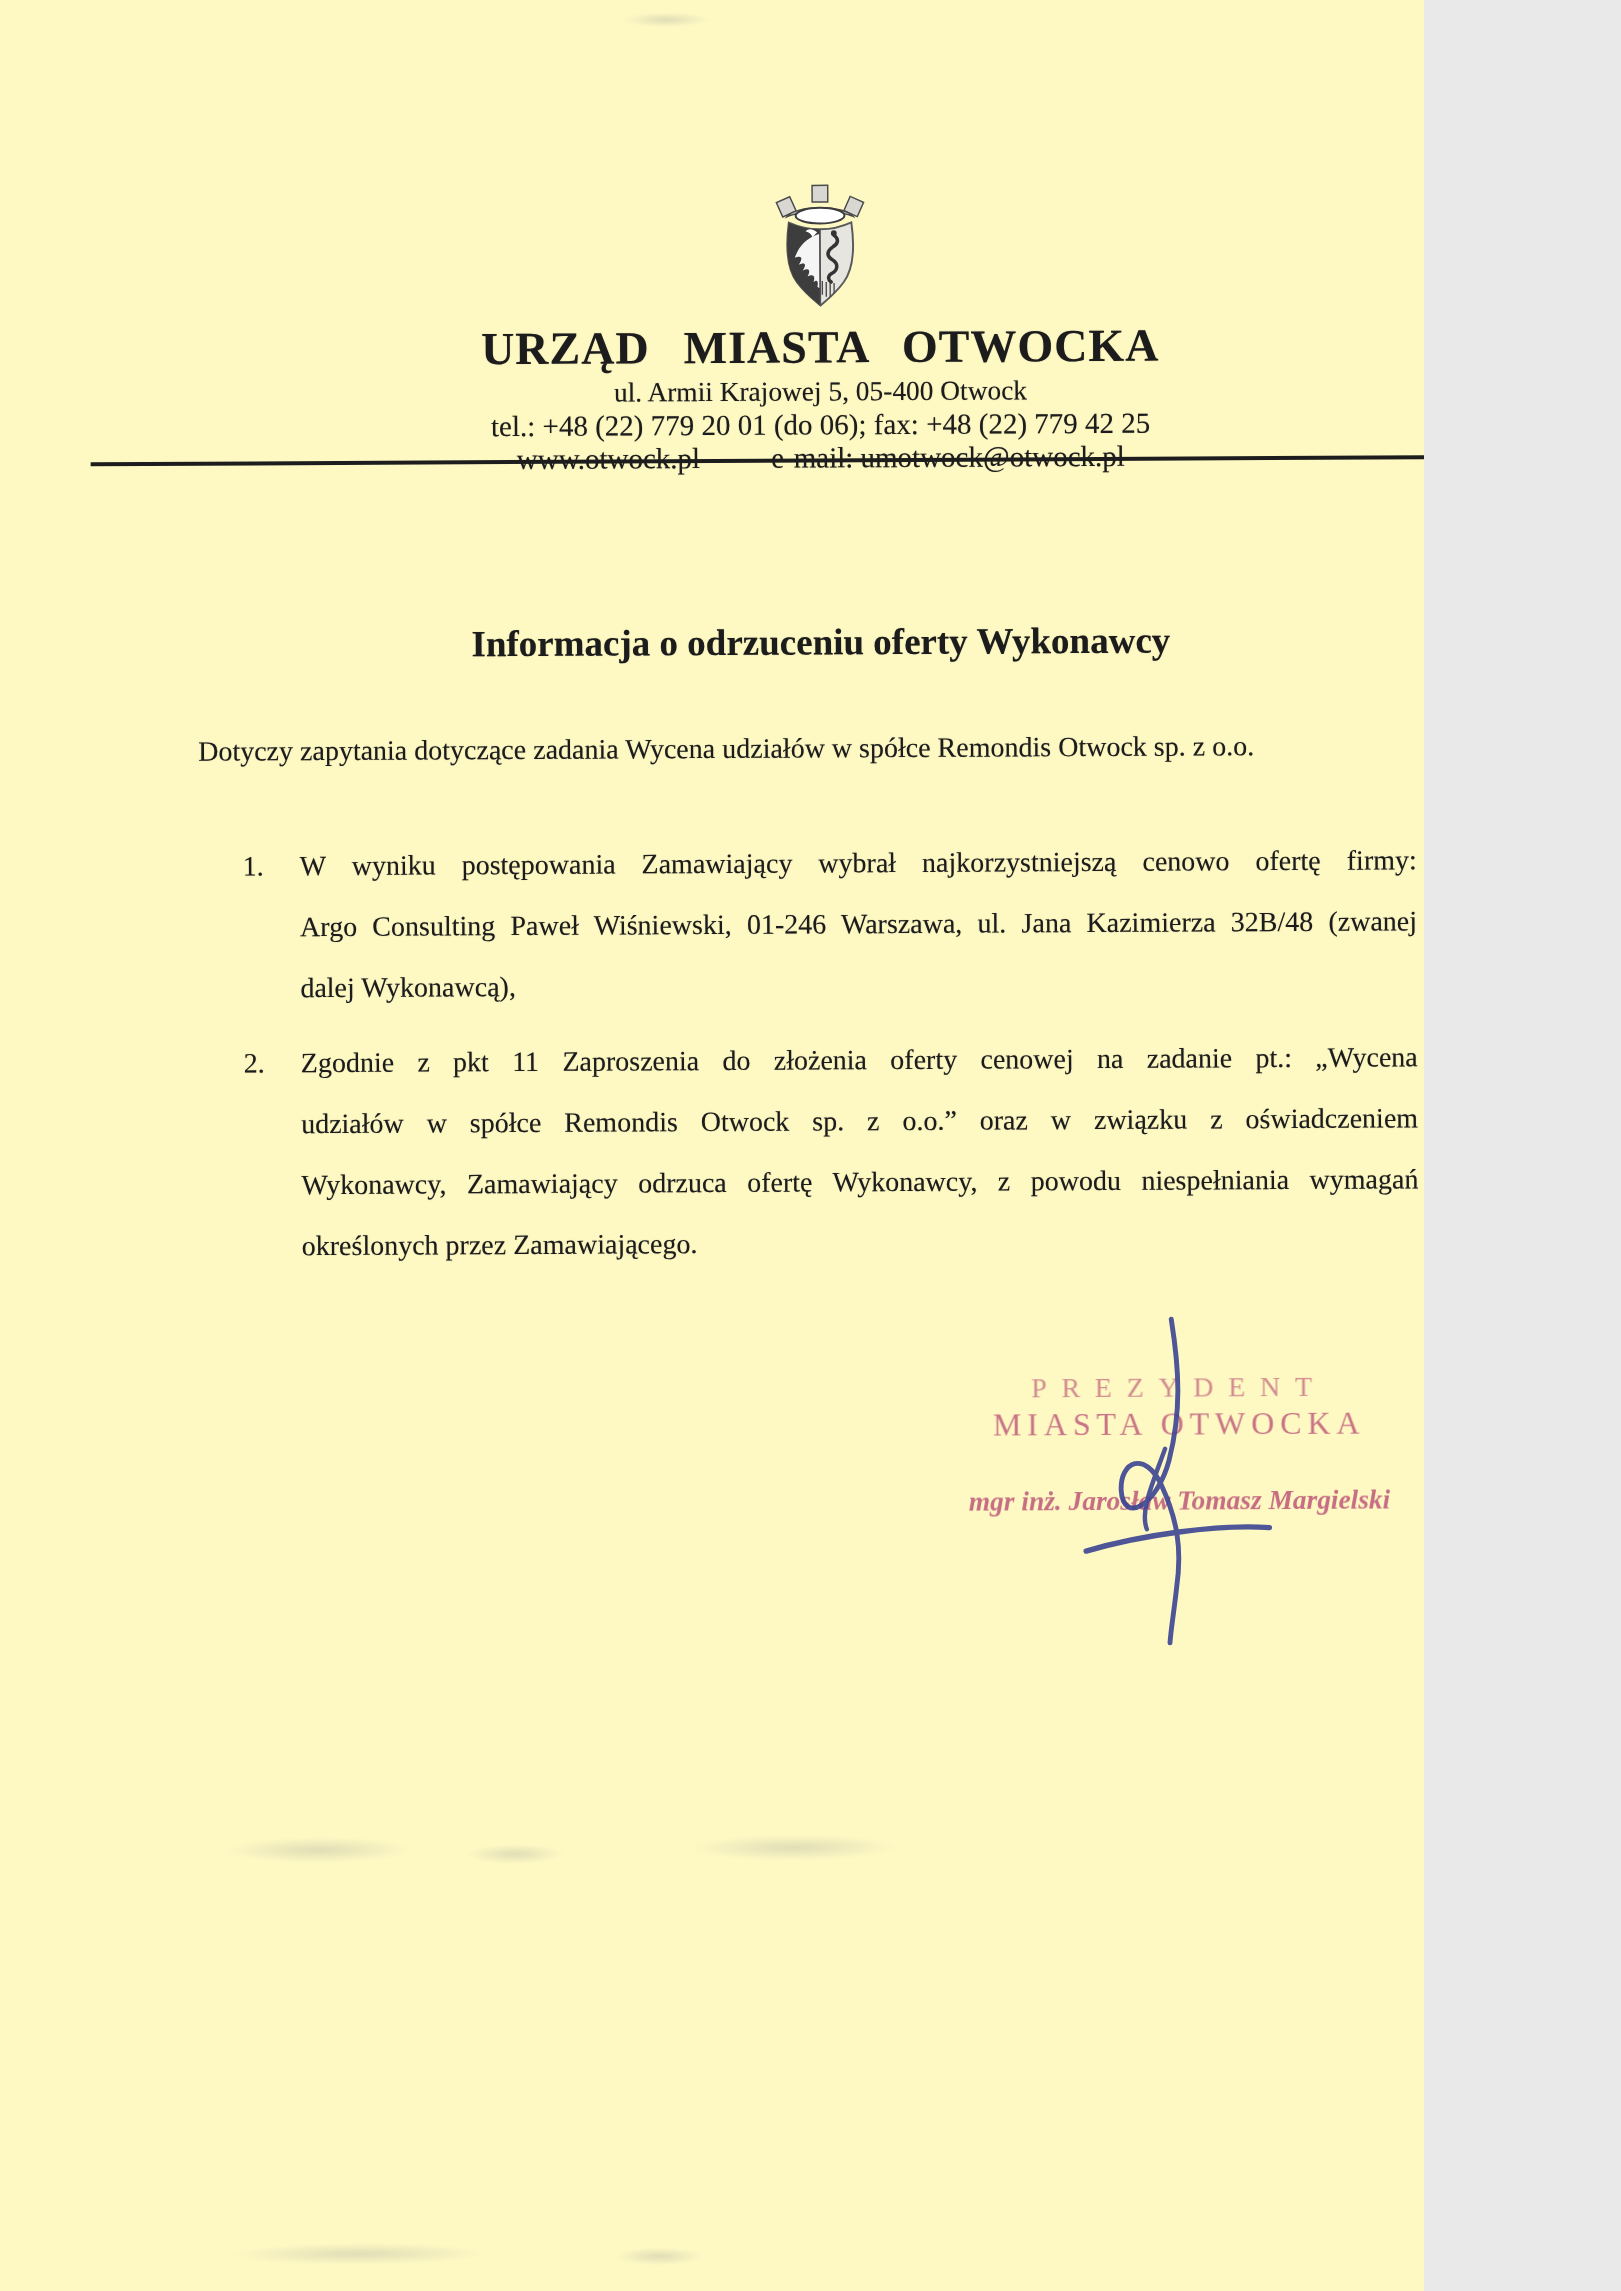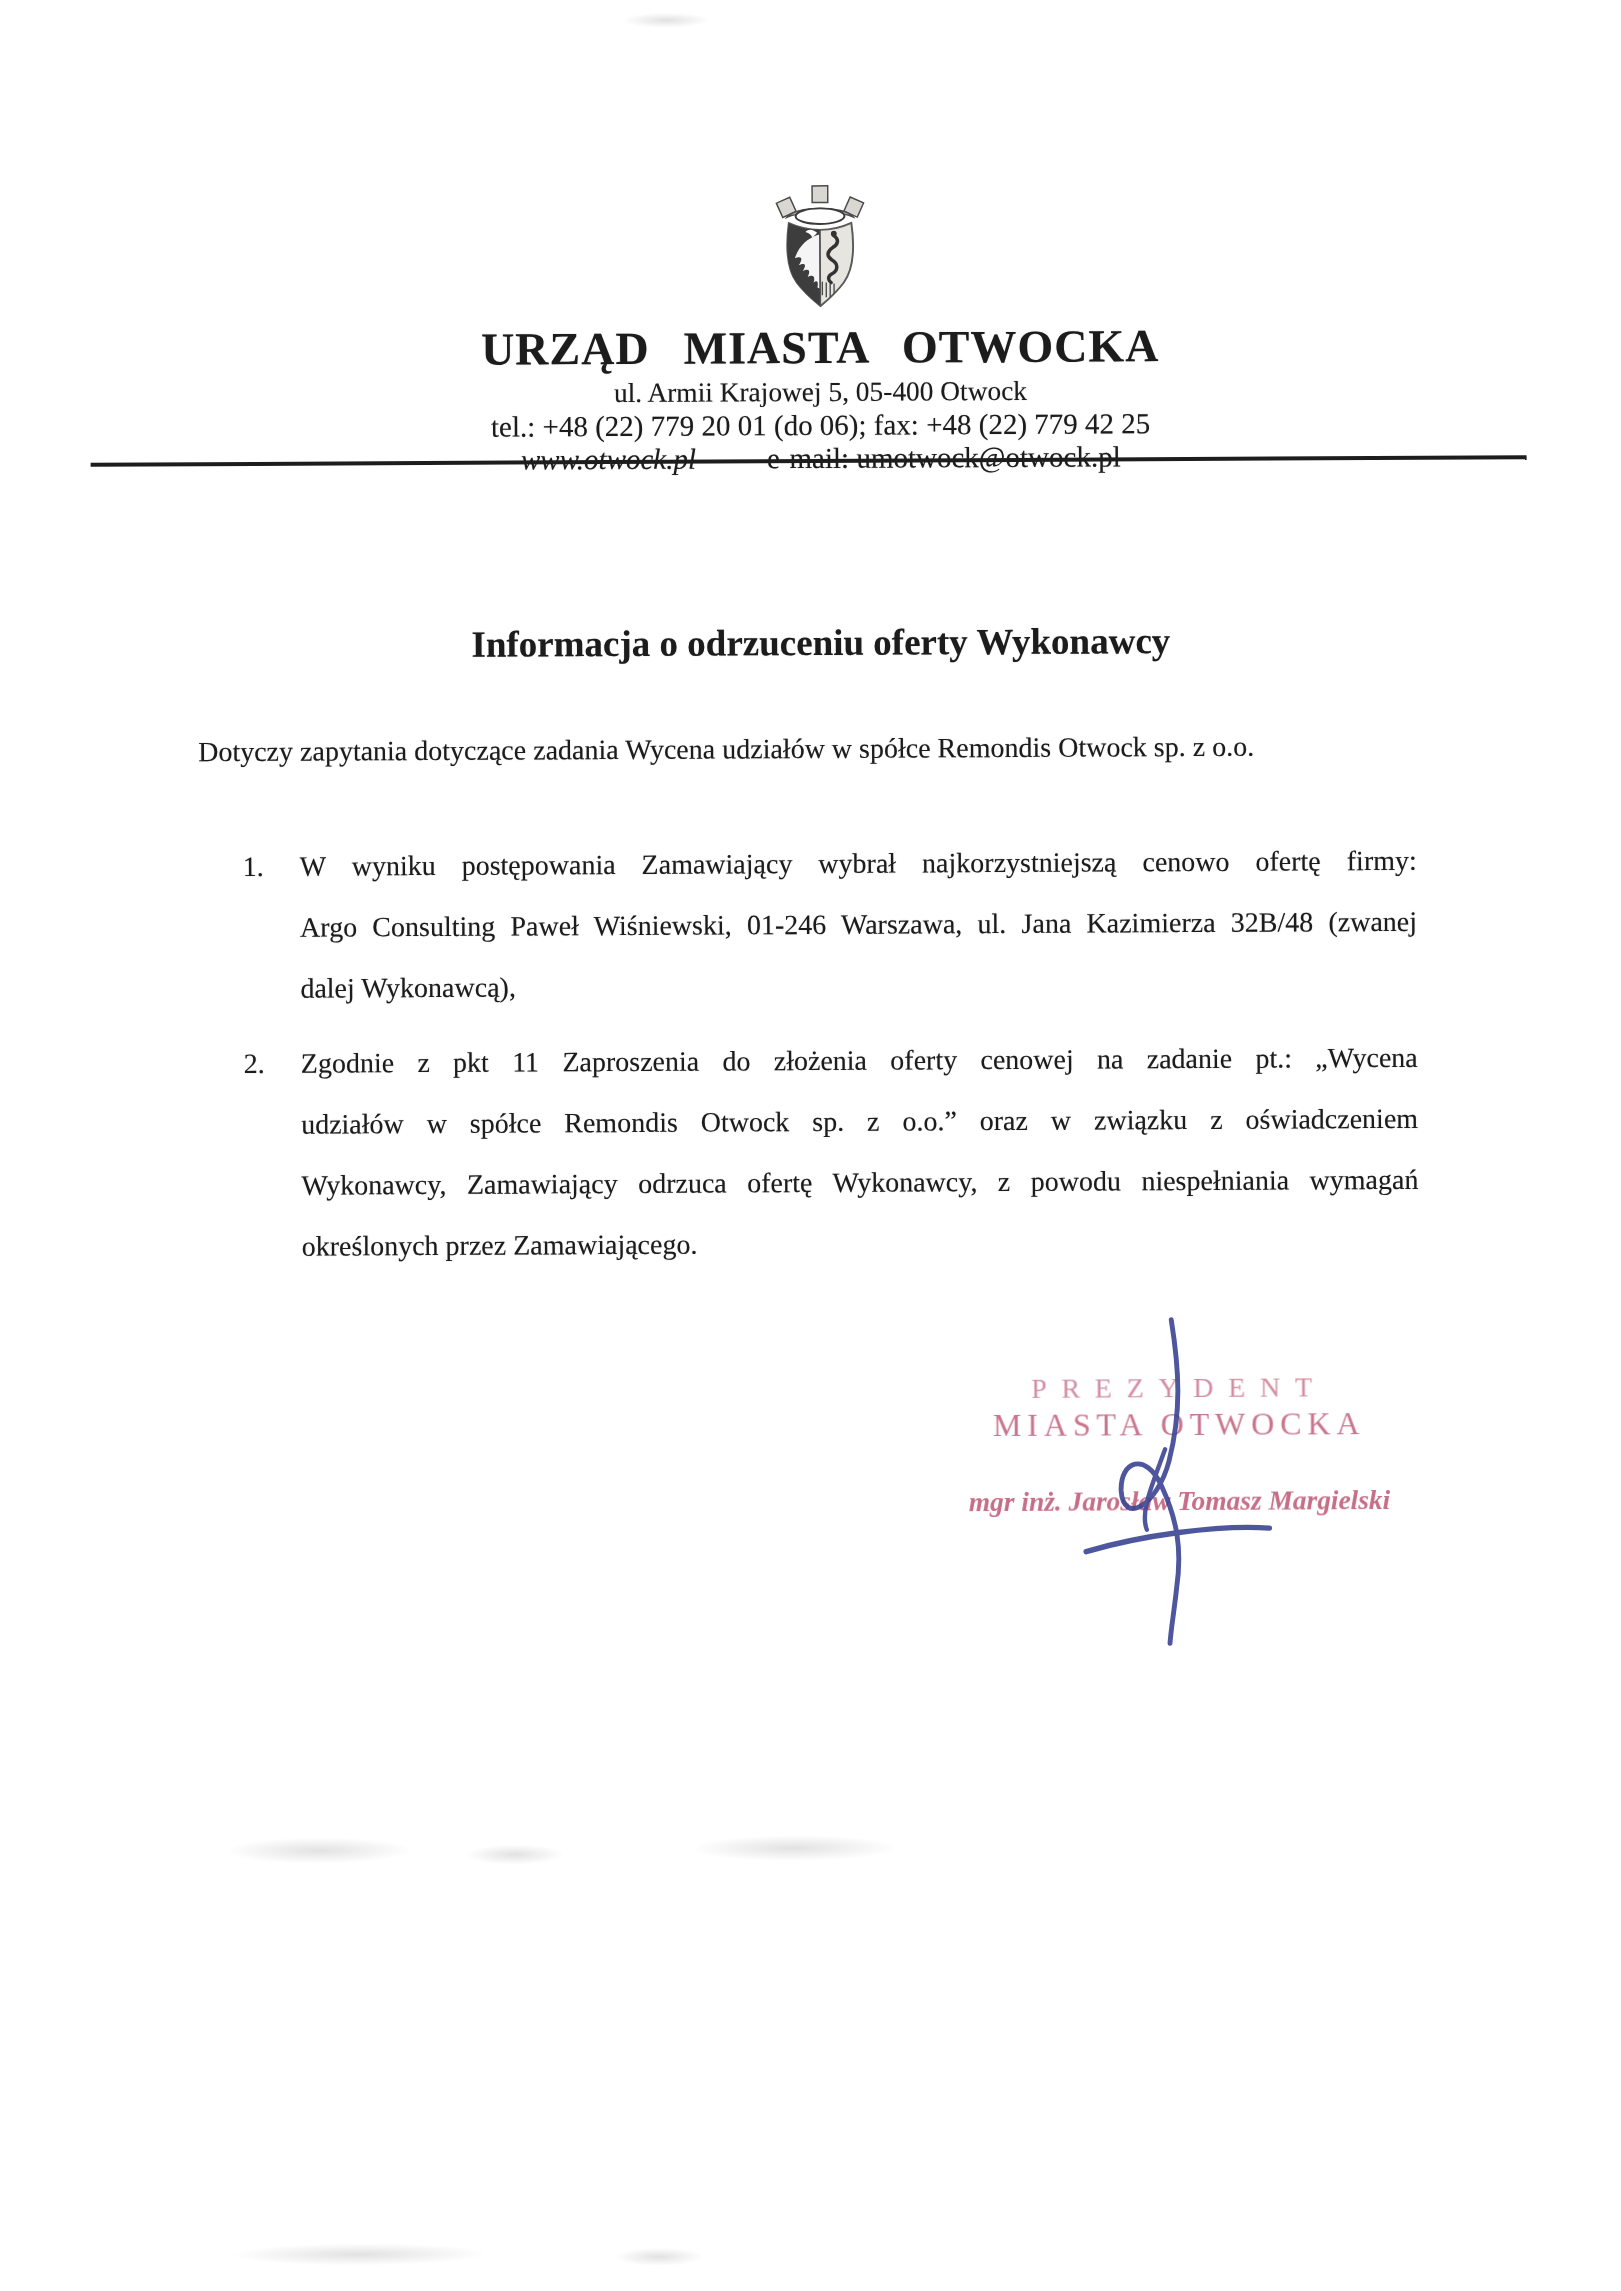--- a/index.html
+++ b/index.html
@@ -1,19 +1,19 @@
 <!DOCTYPE html>
 <html><head>
 <meta charset="utf-8">
 <style>
   html,body{margin:0;padding:0;background:#e9e9e9;}
   .page{
     position:relative;
-    width:1621px;height:2292px;
-    background:#ffffff;
+    width:1424px;height:2292px;
+    background:#fef9c3;
     overflow:hidden;
     font-family:"Liberation Serif","DejaVu Serif",serif;
     color:#1c1c1c;
   }
   .scan{
     position:absolute;inset:0;
     transform:rotate(-0.3deg);
     transform-origin:50% 40%;
   }
   .soft{ text-shadow:0 0 1px rgba(40,40,40,.45); }
@@ -26,21 +26,21 @@
   }
   .crest{display:inline-block;width:94px;height:127px;}
   .org-name{
     margin-top:5.9px;
     font-size:46px;font-weight:bold;
     letter-spacing:1px;word-spacing:21.6px;
   }
   .addr-line{font-size:27.4px;line-height:33px;margin-top:2px;}
   .tel-line{font-size:29px;line-height:33px;}
   .www-line{font-size:29px;line-height:33px;}
-  .www-line .site{margin-right:71px;font-style:italic;}
+  .www-line .site{margin-right:71px;}
   .header-rule{
     position:absolute;top:459px;left:93px;width:1436px;height:3.9px;
     background:#1d1d1d;
   }
 
   
   .doc-title{
     position:absolute;top:621px;left:0;width:1621px;
     text-align:center;transform:translateX(11.8px);
     font-size:37px;font-weight:bold;

